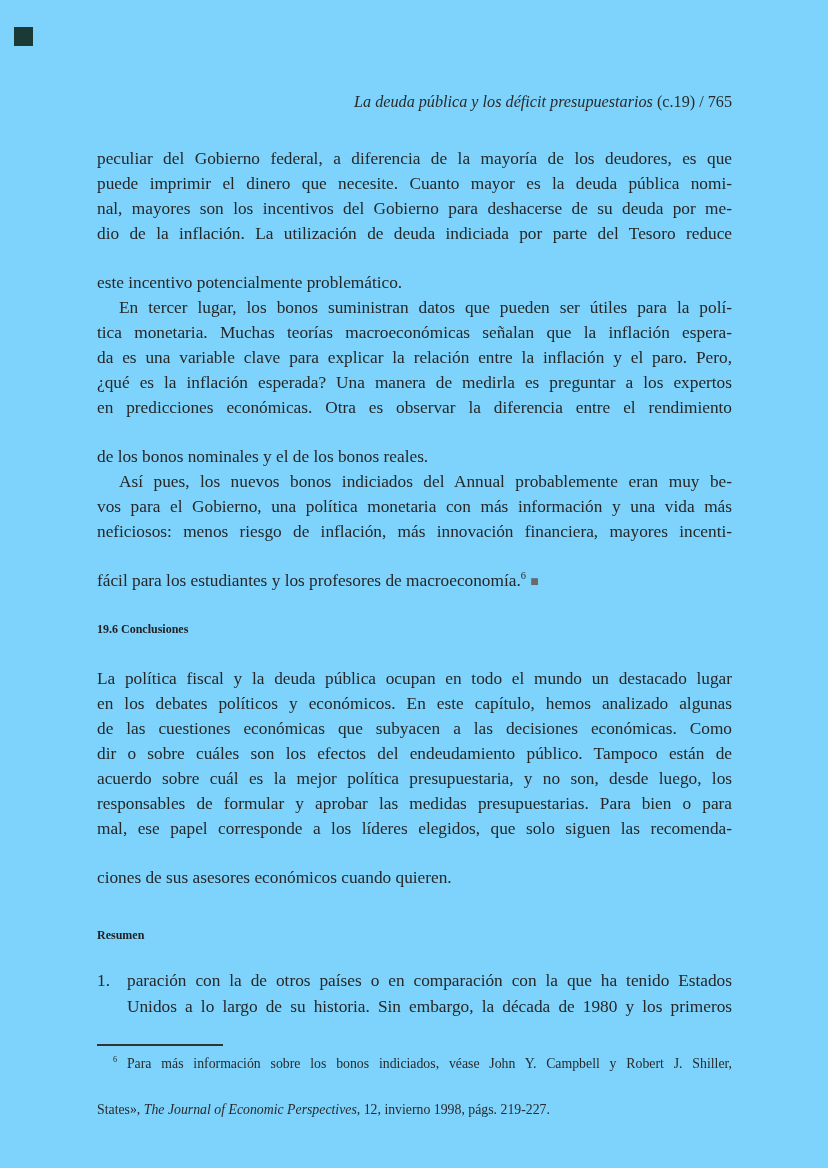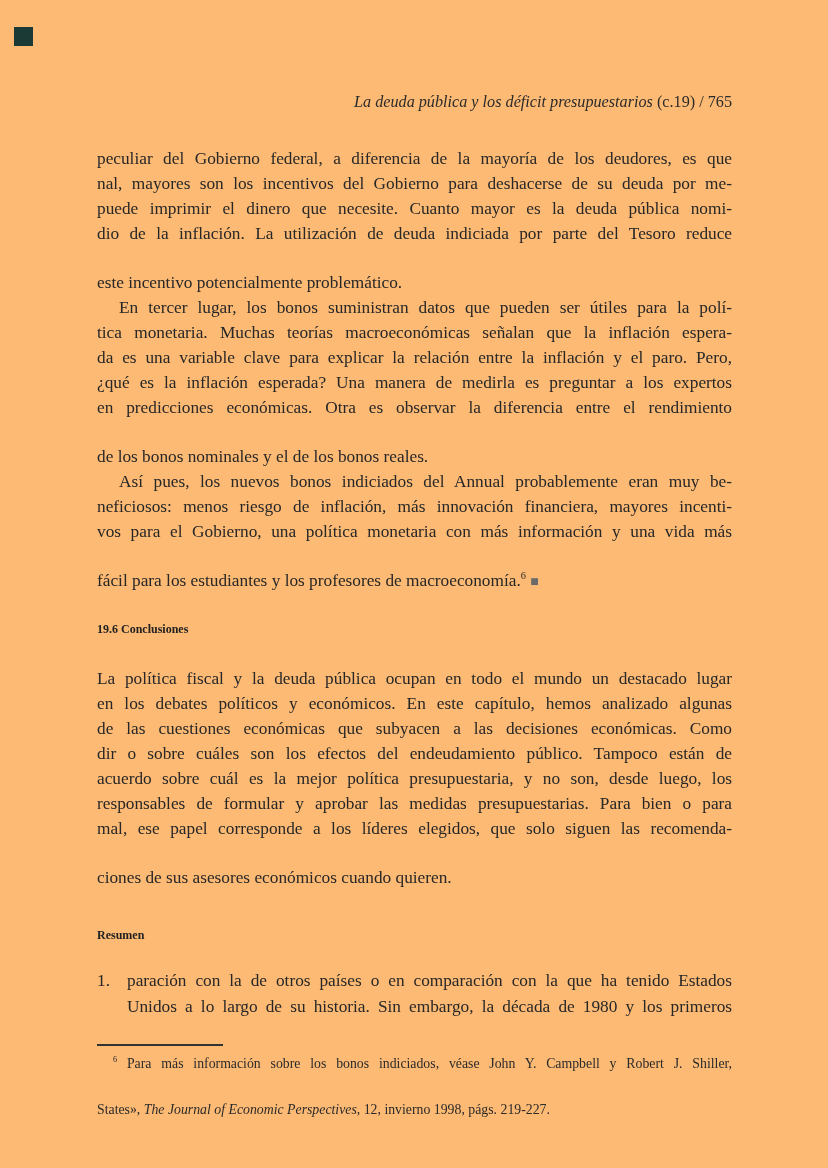--- a/index.html
+++ b/index.html
@@ -11,21 +11,21 @@
     width: 828px;
     height: 1168px;
     position: relative;
     overflow: hidden;
     font-family: "Liberation Serif", "DejaVu Serif", serif;
     color: #272727;
   }
   .page {
     position: absolute;
     inset: 0;
-    background: #fdba74;
+    background: #7dd3fc;
   }
   .corner-mark {
     position: absolute;
     left: 14px;
     top: 27px;
     width: 19px;
     height: 19px;
     background: #1c3a35;
   }
   .content {
@@ -105,37 +105,37 @@
 
   <div class="corner-mark" style="background-color: rgb(28, 58, 53);"></div>
 
   <div class="content">
 
     <div class="running-header"><span class="seg-i">La deuda pública y los déficit presupuestarios</span><span> (c.19) / 765</span></div>
 
     <div class="body-block">
       <div class="para">
           <div class="tline">peculiar del Gobierno federal, a diferencia de la mayoría de los deudores, es que</div>
+          <div class="tline">puede imprimir el dinero que necesite. Cuanto mayor es la deuda pública nomi-</div>
           <div class="tline">nal, mayores son los incentivos del Gobierno para deshacerse de su deuda por me-</div>
-          <div class="tline">puede imprimir el dinero que necesite. Cuanto mayor es la deuda pública nomi-</div>
           <div class="tline">dio de la inflación. La utilización de deuda indiciada por parte del Tesoro reduce</div>
           <div class="tline tlast">este incentivo potencialmente problemático.</div>
         </div>
       <div class="para indent">
           <div class="tline">En tercer lugar, los bonos suministran datos que pueden ser útiles para la polí-</div>
           <div class="tline">tica monetaria. Muchas teorías macroeconómicas señalan que la inflación espera-</div>
           <div class="tline">da es una variable clave para explicar la relación entre la inflación y el paro. Pero,</div>
           <div class="tline">¿qué es la inflación esperada? Una manera de medirla es preguntar a los expertos</div>
           <div class="tline">en predicciones económicas. Otra es observar la diferencia entre el rendimiento</div>
           <div class="tline tlast">de los bonos nominales y el de los bonos reales.</div>
         </div>
       <div class="para indent">
           <div class="tline">Así pues, los nuevos bonos indiciados del Annual probablemente eran muy be-</div>
+          <div class="tline">vos para el Gobierno, una política monetaria con más información y una vida más</div>
           <div class="tline">neficiosos: menos riesgo de inflación, más innovación financiera, mayores incenti-</div>
-          <div class="tline">vos para el Gobierno, una política monetaria con más información y una vida más</div>
           <div class="tline tlast"><span>fácil para los estudiantes y los profesores de macroeconomía.</span><span class="seg-sup">6</span><span> </span><span class="seg-sq">■</span></div>
         </div>
     </div>
 
     <div class="section-heading">19.6 Conclusiones</div>
 
     <div class="para conclusion-para">
         <div class="tline">La política fiscal y la deuda pública ocupan en todo el mundo un destacado lugar</div>
         <div class="tline">en los debates políticos y económicos. En este capítulo, hemos analizado algunas</div>
         <div class="tline">de las cuestiones económicas que subyacen a las decisiones económicas. Como</div>

